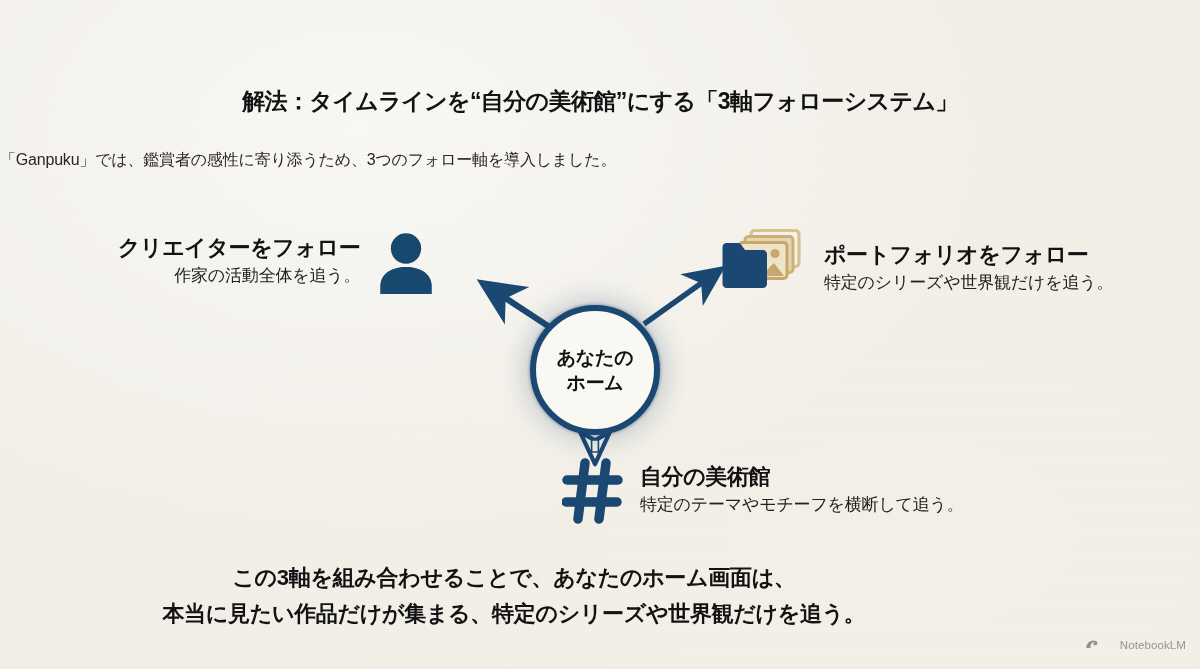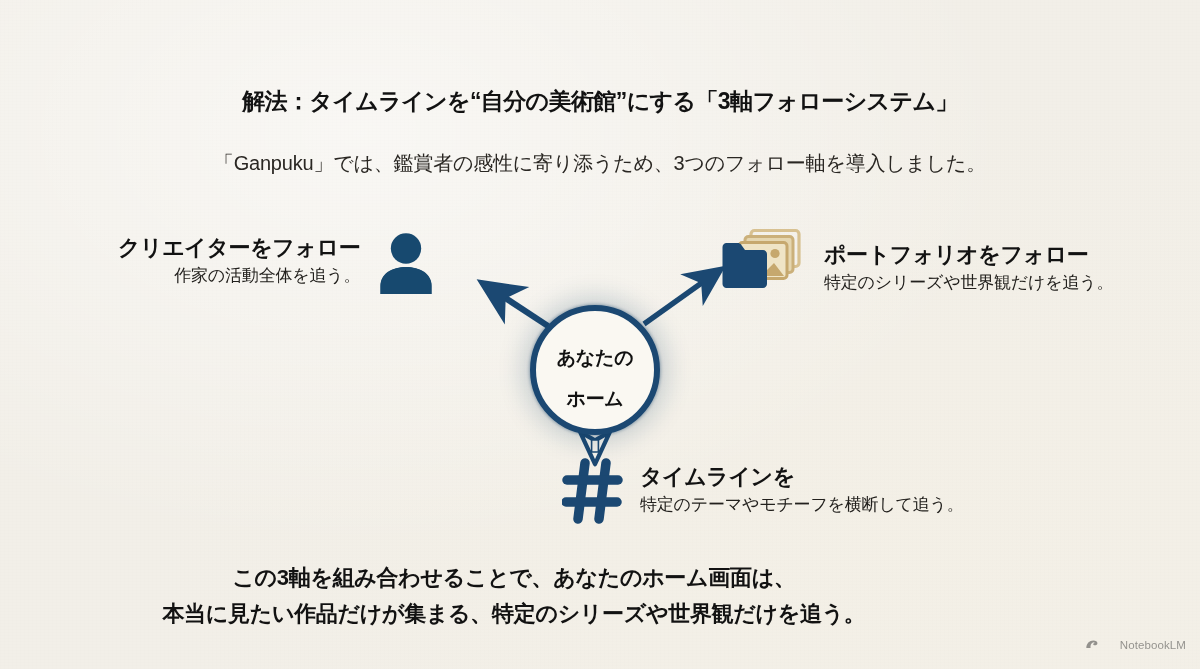--- a/index.html
+++ b/index.html
@@ -50,22 +50,21 @@
     letter-spacing: -0.6px;
     color: #121212;
     white-space: nowrap;
   }
 
   .subtitle {
     position: absolute;
     top: 150px;
     left: 0;
     width: 1200px;
-    text-align: center;
-    font-size: 20px;
+    font-size: 16px;
     font-weight: 400;
     color: #2a2723;
     letter-spacing: -0.2px;
     white-space: nowrap;
   }
 
   
   .diagram {
     position: absolute;
     top: 200px;
@@ -97,21 +96,20 @@
     justify-content: center;
     box-shadow: 0 0 26px 6px rgba(20,62,100,0.22), 0 0 3px 1px rgba(20,62,100,0.35);
     z-index: 4;
   }
   .hub-line {
     font-size: 19px;
     font-weight: 700;
     color: #111;
     line-height: 1.32;
     letter-spacing: -0.3px;
-    margin-top: 16px;
   }
 
   
   .node { position: absolute; z-index: 3; }
 
   .node-label { white-space: nowrap; }
   .node-title {
     font-size: 22px;
     font-weight: 700;
     color: #121212;
@@ -270,21 +268,21 @@
     <div class="node node-tag">
       <svg class="icon icon-hash" viewBox="0 0 62 66">
         <g stroke="#1b4872" stroke-width="9.5" stroke-linecap="round" fill="none">
           <line x1="23" y1="5" x2="16" y2="61"></line>
           <line x1="44" y1="5" x2="37" y2="61"></line>
           <line x1="5" y1="22" x2="56" y2="22"></line>
           <line x1="4" y1="44" x2="55" y2="44"></line>
         </g>
       </svg>
       <div class="node-label">
-        <div class="node-title">タイムラインを</div>
+        <div class="node-title">自分の美術館</div>
         <div class="node-desc">特定のテーマやモチーフを横断して追う。</div>
       </div>
     </div>
   </div>
 
   <div class="footer">
     <div class="footer-line">この3軸を組み合わせることで、あなたのホーム画面は、</div>
     <div class="footer-line">本当に見たい作品だけが集まる、特定のシリーズや世界観だけを追う。</div>
   </div>
 

